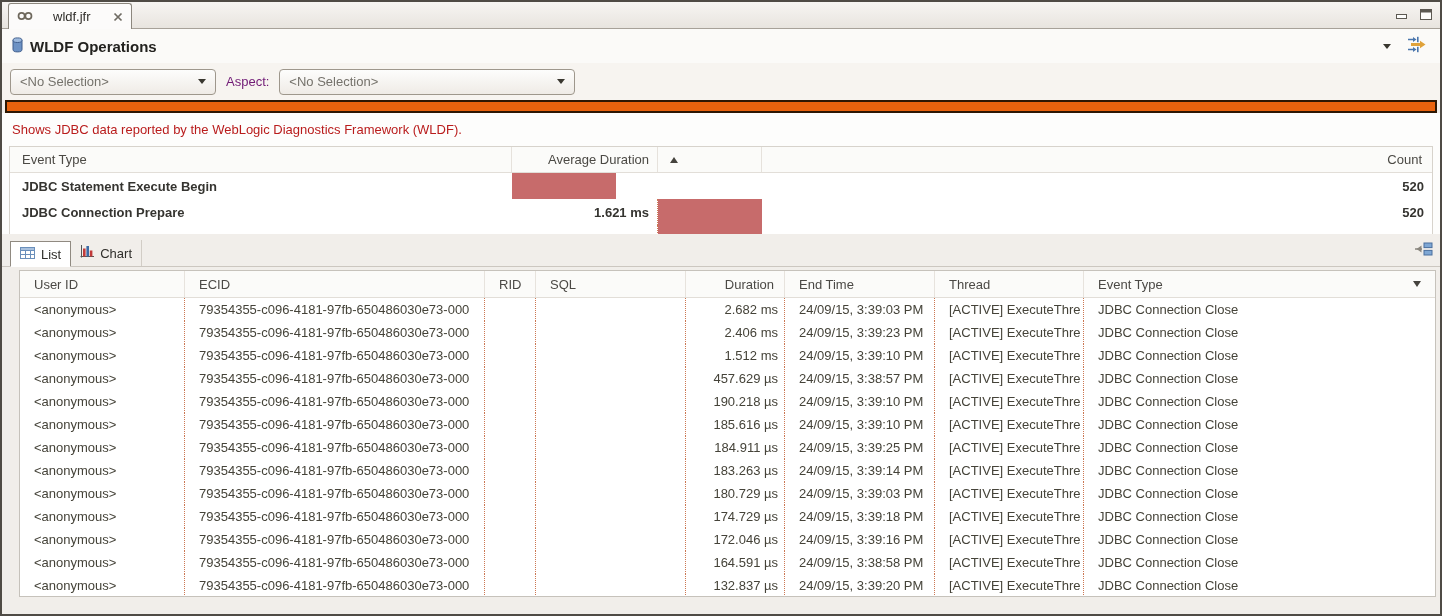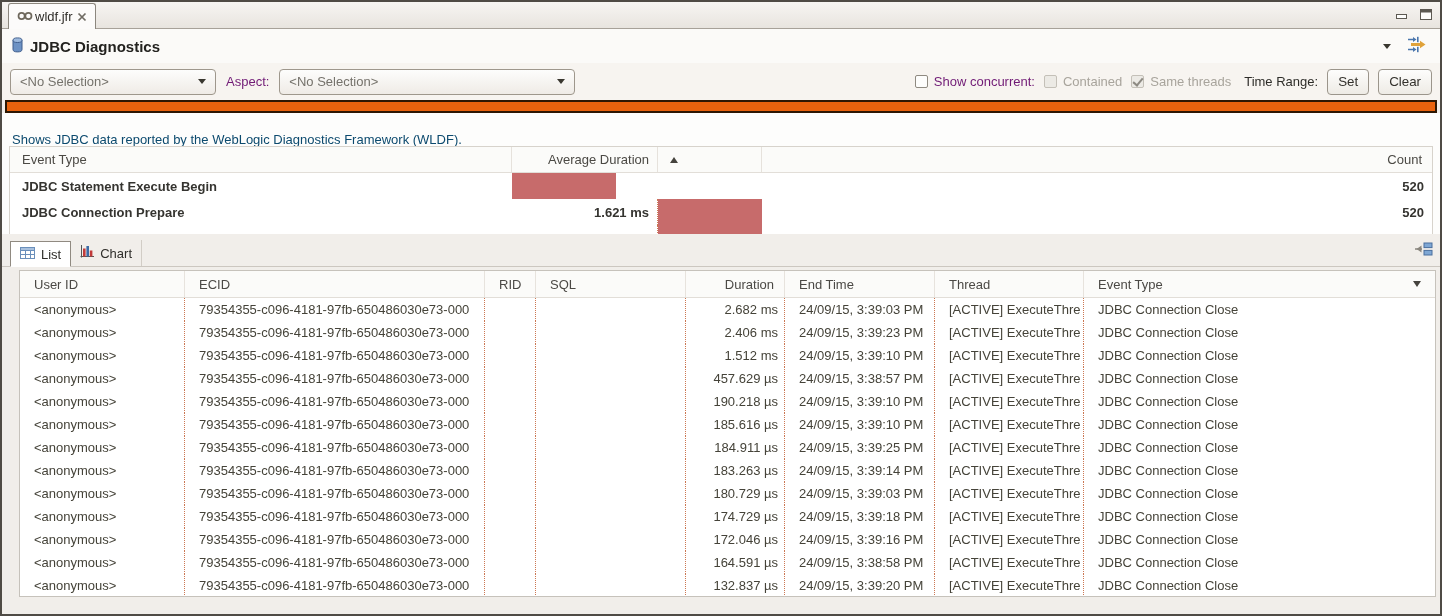--- a/index.html
+++ b/index.html
@@ -4,21 +4,21 @@
 <style>
   html,body{margin:0;padding:0;}
   body{width:1442px;height:616px;overflow:hidden;background:#cfcbc5;}
   .window{position:relative;width:1442px;height:616px;box-sizing:border-box;border:2px solid #4f4b45;
     background:#f1eeea;font-family:"Liberation Sans","DejaVu Sans",sans-serif;font-size:13px;color:#3c3a35;}
 
   
   .tabbar{position:absolute;left:0;top:0;right:0;height:27px;box-sizing:border-box;
     background:linear-gradient(#f7f5f2,#e8e4df);border-bottom:1px solid #a7a199;}
   .etab{position:absolute;left:6px;top:1px;bottom:-1px;background:#fcfbfa;border:1px solid #8c877e;border-bottom:none;
-    border-radius:3px 3px 0 0;display:flex;align-items:center;gap:2px;padding:0 8px;}
+    border-radius:3px 3px 0 0;display:flex;align-items:center;gap:20px;padding:0 8px;}
   .etab-label{font-size:13px;color:#2f2d29;}
   .etab-close{display:flex;align-items:center;cursor:pointer;margin-left:2px;}
   .wincontrols{position:absolute;right:8px;top:0;height:26px;display:flex;align-items:center;gap:12px;}
 
   
   .editor-header{position:absolute;left:0;top:27px;right:0;height:34px;background:#fbfaf8;display:flex;align-items:center;padding:0 10px;box-sizing:border-box;}
   .page-title{font-size:15px;font-weight:bold;color:#23221f;margin-left:7px;}
   .header-right{margin-left:auto;display:flex;align-items:center;gap:16px;padding-right:4px;}
   .tri-down-sm{width:0;height:0;border-left:4px solid transparent;border-right:4px solid transparent;border-top:5px solid #39372f;}
 
@@ -37,21 +37,21 @@
   .cblabel.disabled{color:#a8a49c;}
   .tr-label{color:#2e2d29;margin-left:4px;}
   .btn{height:26px;box-sizing:border-box;border:1px solid #9b958b;border-radius:4px;background:linear-gradient(#fdfdfc,#eeebe5);
     padding:0 10px;display:flex;align-items:center;color:#33312c;cursor:pointer;}
 
   
   .rangebar{position:absolute;left:3px;right:3px;top:98px;height:13px;box-sizing:border-box;border:2px solid #2d1703;background:#e8620d;}
 
   
   .upper-region{position:absolute;left:0;top:111px;right:0;height:121px;background:#fdfdfc;overflow:hidden;}
-  .description{padding:9px 10px 6px 10px;color:#0c4a6e;margin-top:10px;}
+  .description{padding:9px 10px 6px 10px;color:#b91c1c;}
   .summary{position:absolute;left:7px;right:7px;top:33px;bottom:0;border:1px solid #d7d3cc;border-bottom:none;box-sizing:border-box;background:#fff;overflow:hidden;}
   .shead{display:flex;height:25px;background:#fbfbf9;border-bottom:1px solid #e2ded8;align-items:center;}
   .shcell{box-sizing:border-box;height:100%;display:flex;align-items:center;padding:0 8px 0 12px;color:#4b4944;}
   .s1{width:502px;}
   .s2{width:146px;justify-content:flex-end;text-align:left;padding-right:8px;}
   .s3{width:104px;}
   .s4{flex:1;justify-content:flex-end;text-align:right;padding-right:10px;}
   .shead .s1,.shead .s2,.shead .s3{border-right:1px solid #e6e2dc;}
   .srow{display:flex;height:26px;font-weight:bold;color:#353430;}
   .scell{box-sizing:border-box;height:100%;display:flex;align-items:center;padding:0 8px 0 12px;overflow:hidden;white-space:nowrap;}
@@ -116,21 +116,21 @@
     </div>
   </div>
 
   <div class="editor-header">
     <span>
       <svg width="11" height="16" viewBox="0 0 11 16">
           <path d="M1 3.2 v9.4 a4.5 2.3 0 0 0 9 0 v-9.4" fill="#6d92c4" stroke="#3f5d8c"></path>
           <ellipse cx="5.5" cy="3.2" rx="4.5" ry="2.3" fill="#9db9dd" stroke="#3f5d8c"></ellipse>
         </svg>
     </span>
-    <span class="page-title">JDBC Diagnostics</span>
+    <span class="page-title">WLDF Operations</span>
     <span class="header-right">
       <span class="tri-down-sm"></span>
       <span>
         <svg width="19" height="17" viewBox="0 0 19 17">
           <line x1="1" y1="3.5" x2="6" y2="3.5" stroke="#4a76ad" stroke-width="1.5"></line>
             <polygon points="6,1 9.5,3.5 6,6" fill="#4a76ad"></polygon>
             <rect x="10" y="0.8" width="1.6" height="5.4" fill="#4a76ad"></rect>
           <line x1="1" y1="13.5" x2="6" y2="13.5" stroke="#4a76ad" stroke-width="1.5"></line>
             <polygon points="6,11 9.5,13.5 6,16" fill="#4a76ad"></polygon>
             <rect x="10" y="10.8" width="1.6" height="5.4" fill="#4a76ad"></rect>
@@ -143,37 +143,20 @@
 
   <div class="toolbar">
     <div class="combo" style="width:206px">
       <span>&lt;No Selection&gt;</span>
       <span class="combo-arrow"></span>
     </div>
     <span class="cblabel">Aspect:</span>
     <div class="combo" style="width:296px">
       <span>&lt;No Selection&gt;</span>
       <span class="combo-arrow"></span>
-    </div>
-    <div class="toolbar-right">
-      <div class="cbgroup">
-        <span class="cb"></span>
-        <span class="cblabel">Show concurrent:</span>
-      </div>
-      <div class="cbgroup">
-        <span class="cb disabled"></span>
-        <span class="cblabel disabled">Contained</span>
-      </div>
-      <div class="cbgroup">
-        <span class="cb disabled checked"></span>
-        <span class="cblabel disabled">Same threads</span>
-      </div>
-      <span class="tr-label">Time Range:</span>
-      <button class="btn">Set</button>
-      <button class="btn">Clear</button>
     </div>
   </div>
 
   <div class="rangebar"></div>
 
   <div class="upper-region">
     <div class="description">Shows JDBC data reported by the WebLogic Diagnostics Framework (WLDF).</div>
     <div class="summary">
       <div class="shead">
         <div class="shcell s1">Event Type</div>

